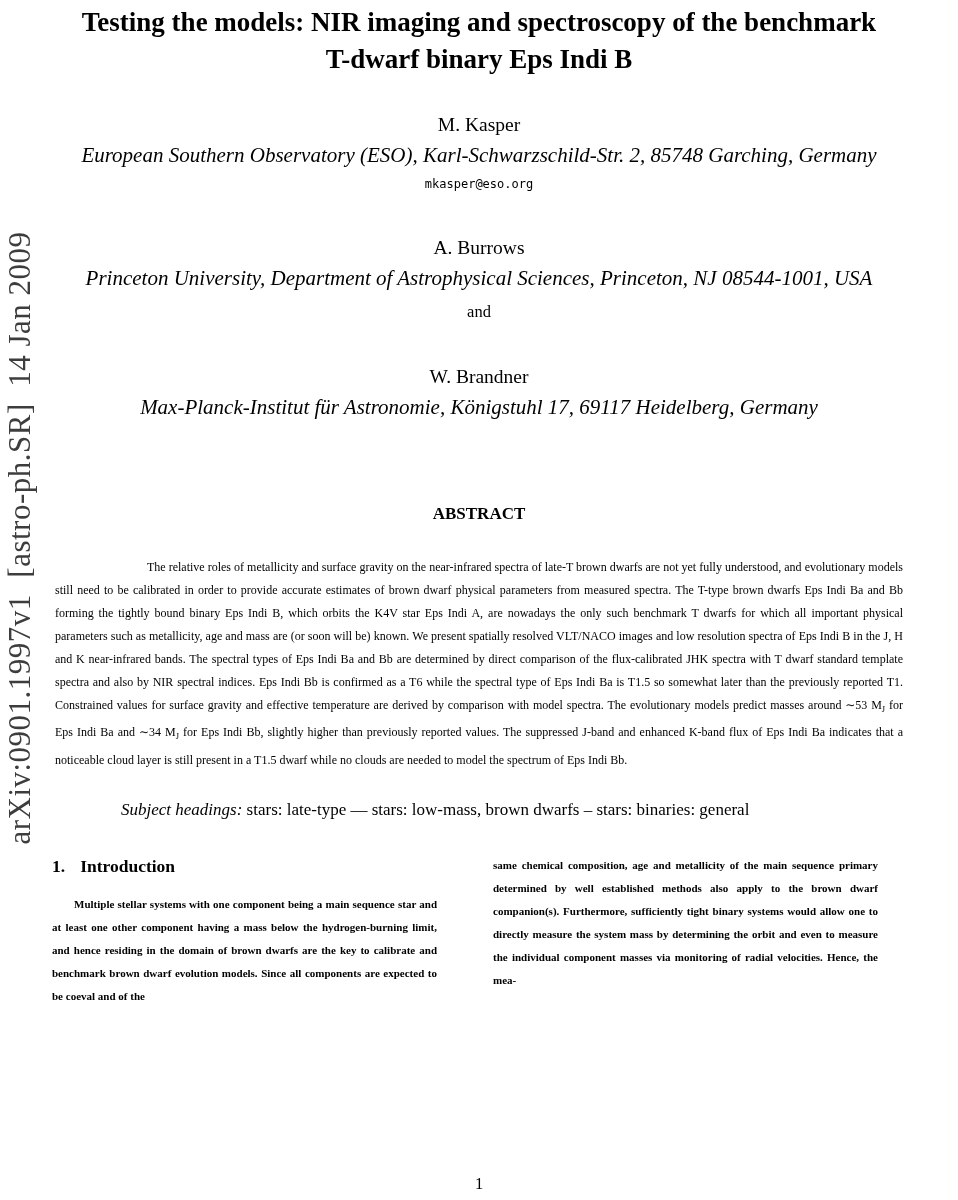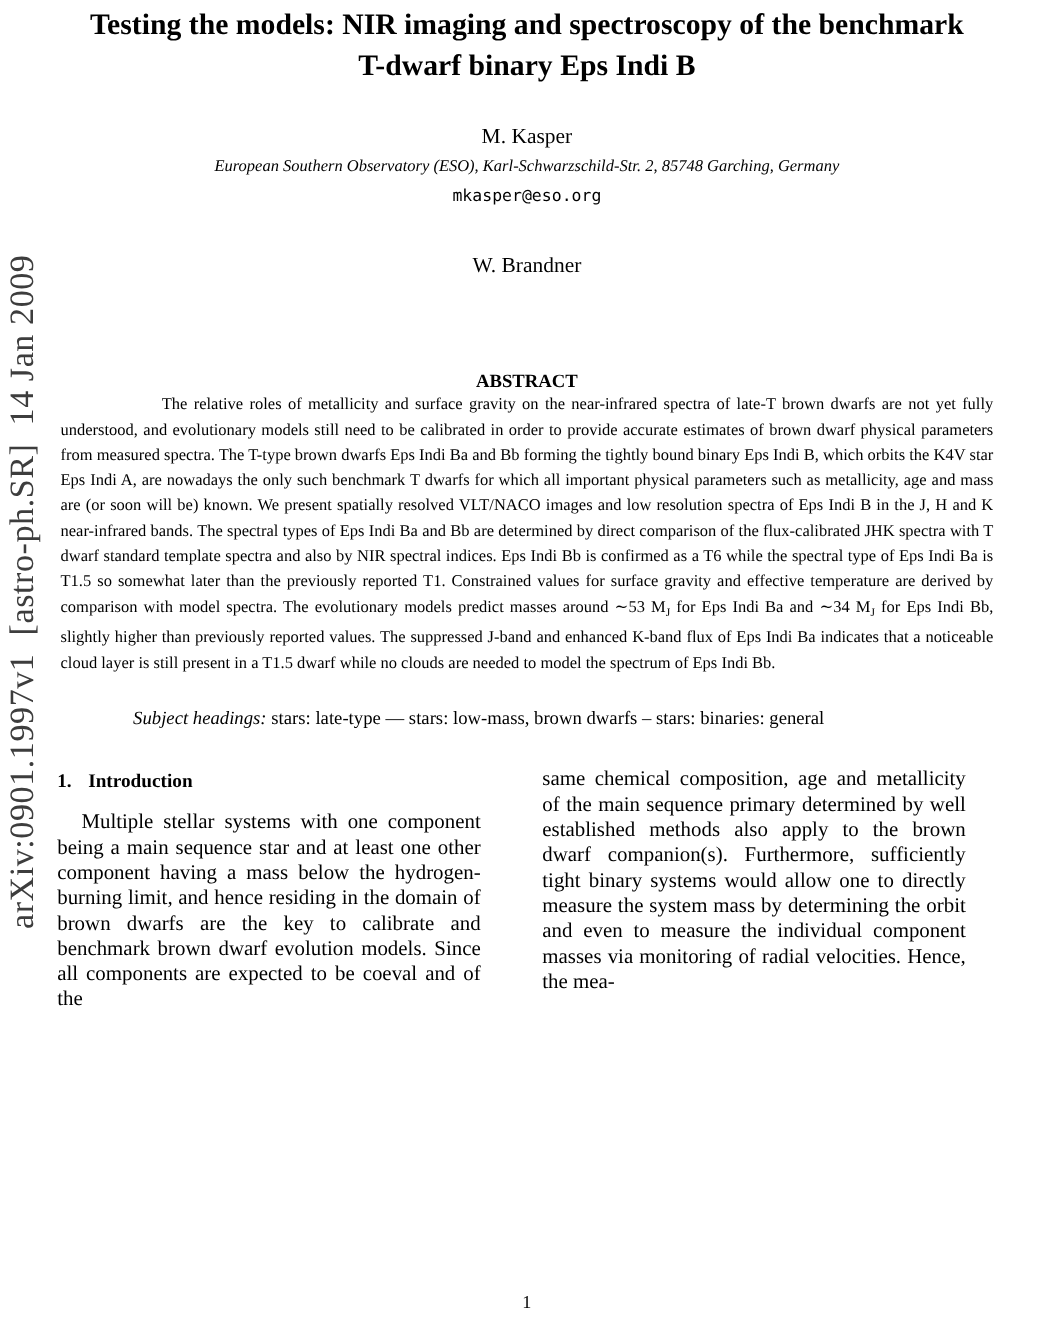--- a/index.html
+++ b/index.html
@@ -37,38 +37,38 @@
     font-weight: bold;
   }
   .authors { text-align: center; }
   .author-name { font-size: 19.5px; }
   .author-block-1 .author-name { margin-top: 36px; }
   .author-block-2 .author-name { margin-top: 46px; }
   .author-block-3 .author-name { margin-top: 44px; }
   .author-affil {
     margin-top: 7px;
     font-style: italic;
-    font-size: 15px;
+    font-size: 21px;
   }
   .author-email {
     margin-top: 9px;
     font-family: "DejaVu Sans Mono", "Liberation Mono", monospace;
-    font-size: 15px;
+    font-size: 12px;
   }
   .author-and { margin-top: 11px; font-size: 16.5px; }
   .abstract-heading {
     margin-top: 84px;
     text-align: center;
     font-size: 17px;
     font-weight: bold;
   }
   .abstract-text {
-    margin: 0 55px 0 55px;
+    margin: 32px 55px 0 55px;
     text-align: justify;
-    font-size: 15px;
+    font-size: 12px;
     line-height: 23px;
     text-indent: 92px;
   }
   .abstract-text sub { font-size: 70%; }
   .subject-line {
     margin: 28px 55px 0 55px;
     font-size: 17px;
     text-indent: 66px;
   }
   .subject-label { font-style: italic; }
@@ -78,23 +78,24 @@
     gap: 56px;
   }
   .col { flex: 1 1 0; }
   .section-heading {
     font-size: 17.5px;
     font-weight: bold;
     margin: 2px 0 16px 0;
   }
   .section-title-gap { margin-left: 15px; }
   .col p {
-    font-size: 19px;
+    font-size: 11px;
     line-height: 23px;
     text-align: justify;
+    font-weight: bold;
   }
   .col-left p { text-indent: 22px; }
   .page-number {
     position: absolute;
     bottom: 6px;
     left: 0;
     right: 0;
     text-align: center;
     font-size: 16.5px;
   }
@@ -109,23 +110,29 @@
   <h1 class="title">Testing the models: NIR imaging and spectroscopy of the benchmark T-dwarf binary Eps Indi B</h1>
 
   <div class="authors">
 
     <div class="author-block-1">
       <div class="author-name">M. Kasper</div>
       <div class="author-affil">European Southern Observatory (ESO), Karl-Schwarzschild-Str. 2, 85748 Garching, Germany</div>
       <div class="author-email">mkasper@eso.org</div>
     </div>
 
+    <div class="author-block-2">
+      <div class="author-name">A. Burrows</div>
+      <div class="author-affil">Princeton University, Department of Astrophysical Sciences, Princeton, NJ 08544-1001, USA</div>
+      <div class="author-and">and</div>
+    </div>
 
     <div class="author-block-3">
       <div class="author-name">W. Brandner</div>
+      <div class="author-affil">Max-Planck-Institut für Astronomie, Königstuhl 17, 69117 Heidelberg, Germany</div>
     </div>
 
   </div>
 
   <h2 class="abstract-heading">ABSTRACT</h2>
 
   <p class="abstract-text"><span>The relative roles of metallicity and surface gravity on the near-infrared spectra of late-T brown dwarfs are not yet fully understood, and evolutionary models still need to be calibrated in order to provide accurate estimates of brown dwarf physical parameters from measured spectra. The T-type brown dwarfs Eps Indi Ba and Bb forming the tightly bound binary Eps Indi B, which orbits the K4V star Eps Indi A, are nowadays the only such benchmark T dwarfs for which all important physical parameters such as metallicity, age and mass are (or soon will be) known. We present spatially resolved VLT/NACO images and low resolution spectra of Eps Indi B in the J, H and K near-infrared bands. The spectral types of Eps Indi Ba and Bb are determined by direct comparison of the flux-calibrated JHK spectra with T dwarf standard template spectra and also by NIR spectral indices. Eps Indi Bb is confirmed as a T6 while the spectral type of Eps Indi Ba is T1.5 so somewhat later than the previously reported T1. Constrained values for surface gravity and effective temperature are derived by comparison with model spectra. The evolutionary models predict masses around ∼53 M</span><sub>J</sub><span> for Eps Indi Ba and ∼34 M</span><sub>J</sub><span> for Eps Indi Bb, slightly higher than previously reported values. The suppressed J-band and enhanced K-band flux of Eps Indi Ba indicates that a noticeable cloud layer is still present in a T1.5 dwarf while no clouds are needed to model the spectrum of Eps Indi Bb.</span></p>
 
   <p class="subject-line"><span class="subject-label">Subject headings:</span><span> stars: late-type — stars: low-mass, brown dwarfs – stars: binaries: general</span></p>
 

